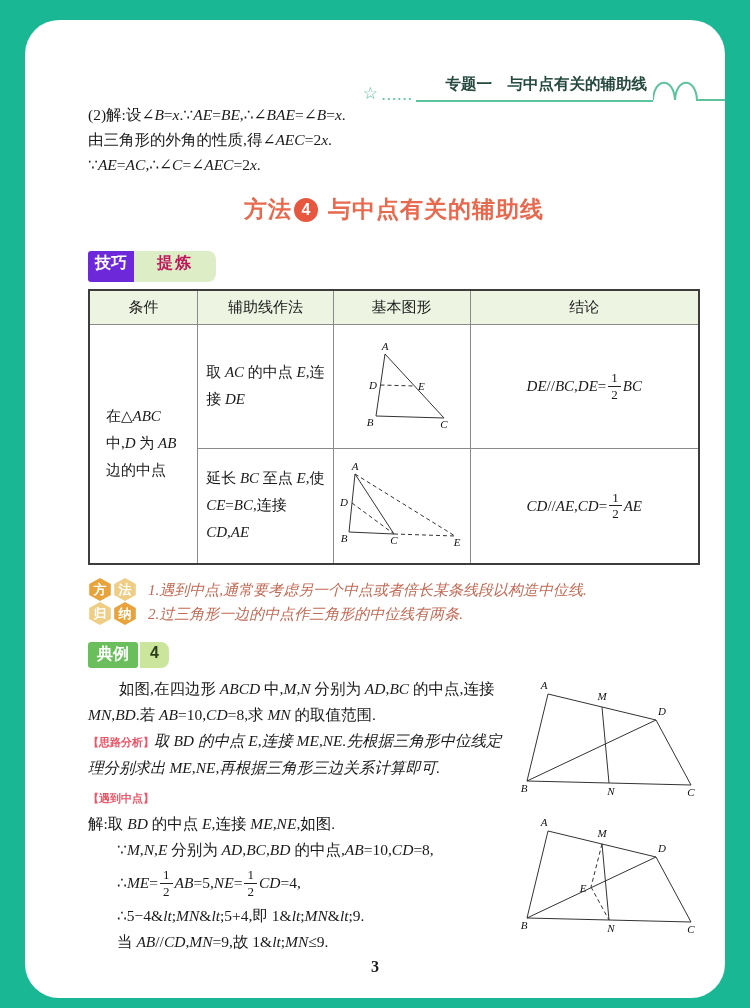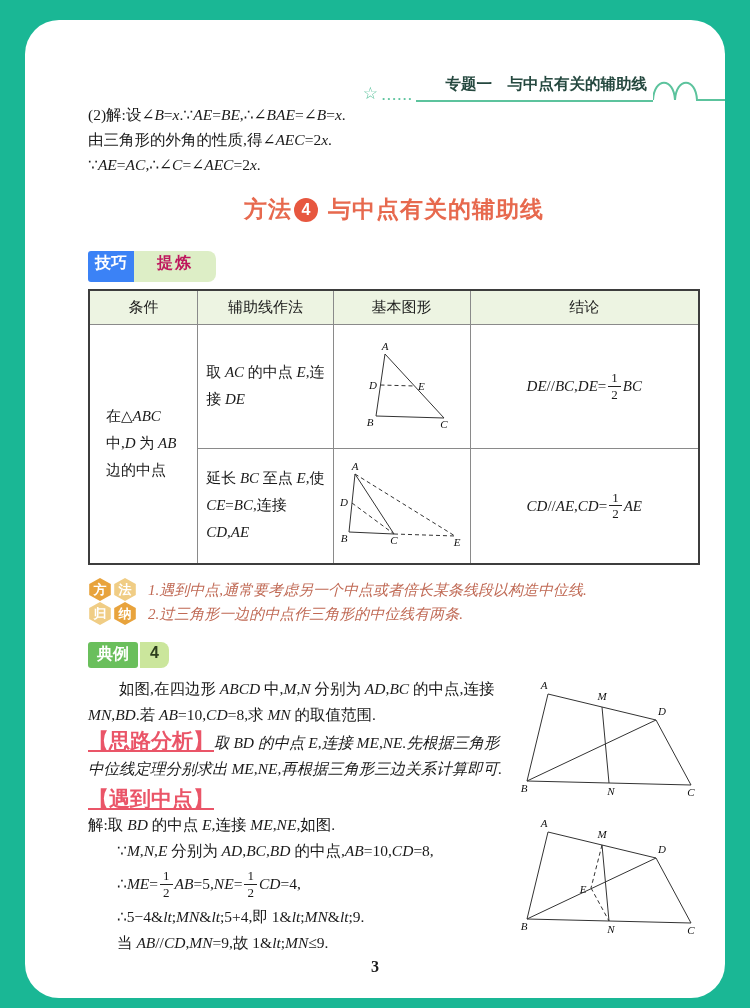--- a/index.html
+++ b/index.html
@@ -38,21 +38,21 @@
     letter-spacing:1px;
   }
   .method-num {
     display:inline-block; width:24px; height:24px; line-height:24px; border-radius:50%;
     background:#e7573f; color:#fff; font-size:16px; text-align:center;
     vertical-align:2px; margin:0 10px 0 2px; letter-spacing:0;
   }
   
   .skill-badge { margin-top:26px; display:inline-flex; font-size:16px; font-weight:bold;
     font-family:"Liberation Sans","DejaVu Sans",sans-serif; }
-  .skill-a { background:#3b82f6; color:#fff; padding:2px 7px 8px; border-radius:3px 0 0 3px; }
+  .skill-a { background:#6d28d9; color:#fff; padding:2px 7px 8px; border-radius:3px 0 0 3px; }
   .skill-b { background:#ddeec6; color:#be185d; padding:2px 23px 3px; border-radius:0 8px 8px 0; letter-spacing:2px; }
   
   table { margin-top:7px; width:612px; border-collapse:collapse; border:2px solid #3d3d3d; font-size:15px; }
   th { background:#edf4e2; font-weight:normal; height:34px; border:1px solid #8a8a8a; }
   td { border:1px solid #8a8a8a; vertical-align:middle; }
   td.cond { width:109px; padding:4px 6px 4px 16px; line-height:27px; }
   td.meth { width:136px; padding:4px 8px; line-height:27px; }
   td.fig  { width:137px; text-align:center; padding:4px 2px; }
   td.conc { width:230px; text-align:center; }
   tr.r1 td { height:124px; }
@@ -76,21 +76,21 @@
   
   .example-badge { margin-top:16px; display:inline-flex; font-size:16px; font-weight:bold;
     font-family:"Liberation Sans","DejaVu Sans",sans-serif; }
   .ex-a { background:#6abf5c; color:#fff; padding:2px 9px 3px; border-radius:3px; }
   .ex-b { background:#cbe69c; color:#2c3e1c; padding:2px 10px 3px; border-radius:0 8px 8px 0; margin-left:2px; }
   .example-body { margin-top:8px; }
   .fig-float { float:right; margin:2px 0 4px 8px; }
   .problem { text-indent:2em; line-height:26px; }
   .analysis { line-height:26px; font-style:italic; }
   .label-pink { color:#ea5568; font-weight:bold; font-style:normal;
-    font-family:"Liberation Sans","DejaVu Sans",sans-serif; font-size:21px;text-decoration:underline; }
+    font-family:"Liberation Sans","DejaVu Sans",sans-serif; font-size:11px; }
   .answer-label { margin-top:4px; line-height:26px; }
   .solution { line-height:26px; }
   .sol-indent { margin-left:29px; }
   .sol-frac-line { line-height:40px; }
   
   svg.figure text { font-style:italic; font-size:11px; fill:#111;
     font-family:"Liberation Serif","DejaVu Serif",serif; }
   svg.figure line, svg.figure path { stroke:#333; stroke-width:1; fill:none; }
   .dash { stroke-dasharray:4 3; }
   

